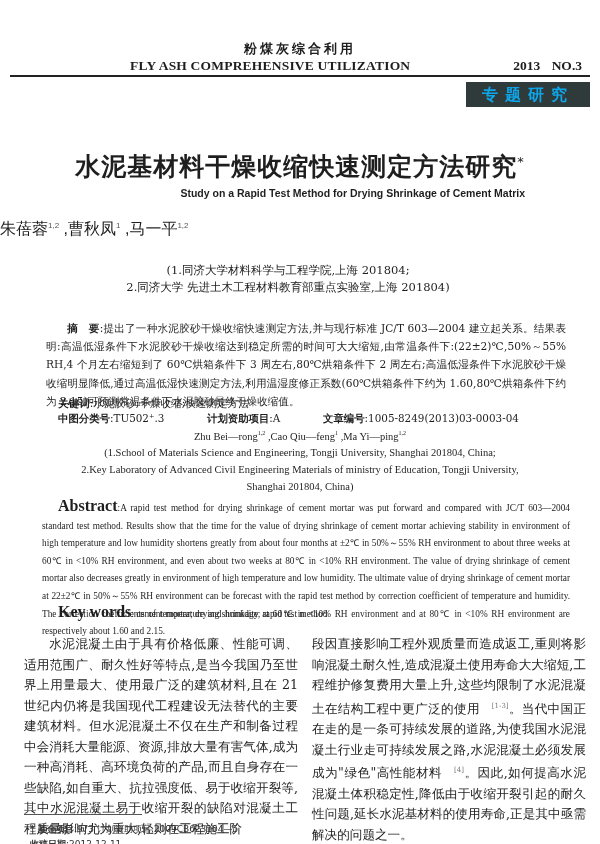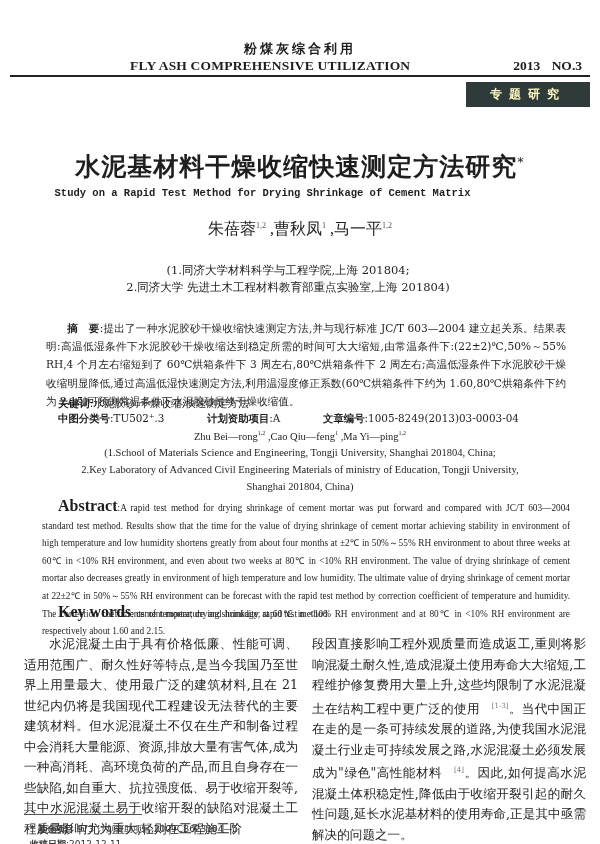--- a/index.html
+++ b/index.html
@@ -5,25 +5,25 @@
   html, body { margin:0; padding:0; }
   body {
     width:600px; height:844px; overflow:hidden; background:#fff; color:#1e1e1e;
     font-family:"DejaVu Serif", serif; position:relative;
   }
   .abs { position:absolute;margin-top:32px; }
   .hdr-cn { left:0; width:600px; top:8px; text-align:center; font-size:13px; font-weight:bold; letter-spacing:3px; font-family:"DejaVu Sans", sans-serif; }
   .hdr-en { left:130px; top:26px; font-size:13.5px; font-weight:bold; font-family:"Liberation Serif", serif; letter-spacing:0.2px; }
   .hdr-issue { right:18px; top:26px; font-size:13.5px; font-weight:bold; font-family:"Liberation Serif", serif; word-spacing:8px; }
   .rule { left:10px; width:580px; top:43px; height:2px; background:#222; }
-  .tag { left:466px; top:50px; width:124px; height:25px; background:#2f3a3a; color:#fef9c3; font-size:12px; letter-spacing:7px; text-align:center; line-height:25px; font-family:"DejaVu Sans", sans-serif; font-weight:bold; }
+  .tag { left:466px; top:50px; width:124px; height:25px; background:#2f3a3a; color:#0ea5e9; font-size:16px; letter-spacing:7px; text-align:center; line-height:25px; font-family:"DejaVu Sans", sans-serif; font-weight:bold; }
   .title { left:0; width:600px; top:118px; text-align:center; font-size:25px; font-weight:bold; letter-spacing:1px; font-family:"DejaVu Sans", sans-serif; }
   .title sup { font-size:13px; font-weight:normal; }
-  .subtitle { left:0; width:525px; top:155px; text-align:center; font-size:10.5px; font-weight:bold; font-family:Liberation Mono, monospace; }
-  .authors { left:0; width:600px; top:187px; text-align:center; font-size:16px; font-family:Liberation Serif, serif; }
+  .subtitle { left:0; width:525px; top:155px; text-align:right; font-size:10.5px; font-weight:bold; font-family:Liberation Sans, sans-serif; }
+  .authors { left:0; width:600px; top:187px; text-align:left; font-size:16px; font-family:Liberation Sans, sans-serif; }
   .authors sup { font-size:8px; color:#555; }
   .affil { left:0; width:576px; text-align:center; font-size:11.5px; font-family:"DejaVu Serif", serif; }
   .para-cn { left:46px; width:520px; font-size:10.6px; line-height:18.2px; text-align:justify; font-family:"DejaVu Serif", serif; }
   .b { font-weight:bold; font-family:"DejaVu Sans", sans-serif; }
   .meta { font-size:10.4px; top:380px; left:46px; width:540px; }
   .meta span.gap { display:inline-block; width:36px; }
   .en-c { left:0; width:600px; text-align:center; font-size:10.5px; font-family:"Liberation Serif", serif; }
   .en-c sup { font-size:6px; }
   .abs-en { left:42px; width:528px; font-size:9.3px; line-height:17.6px; text-align:justify; font-family:"Liberation Serif", serif; }
   .abs-en .lbl { font-weight:bold; font-size:16px; }

